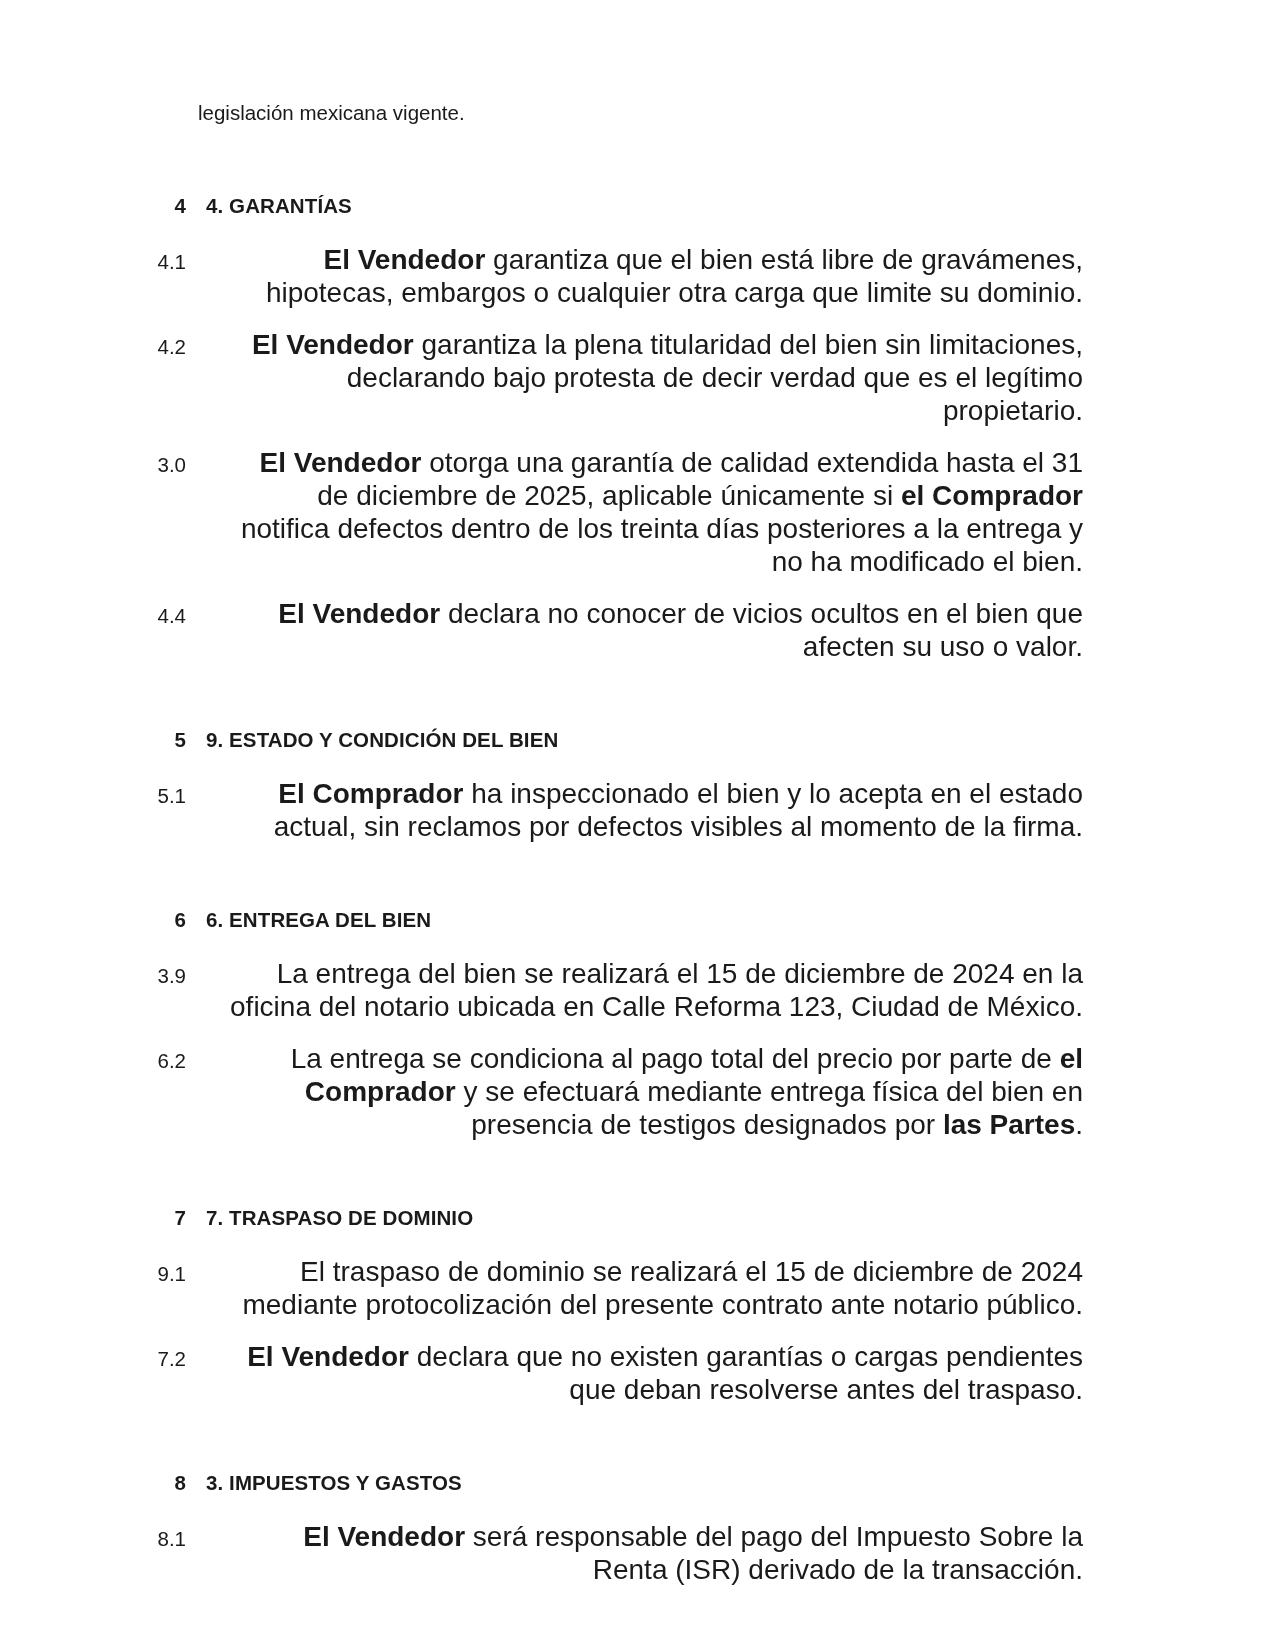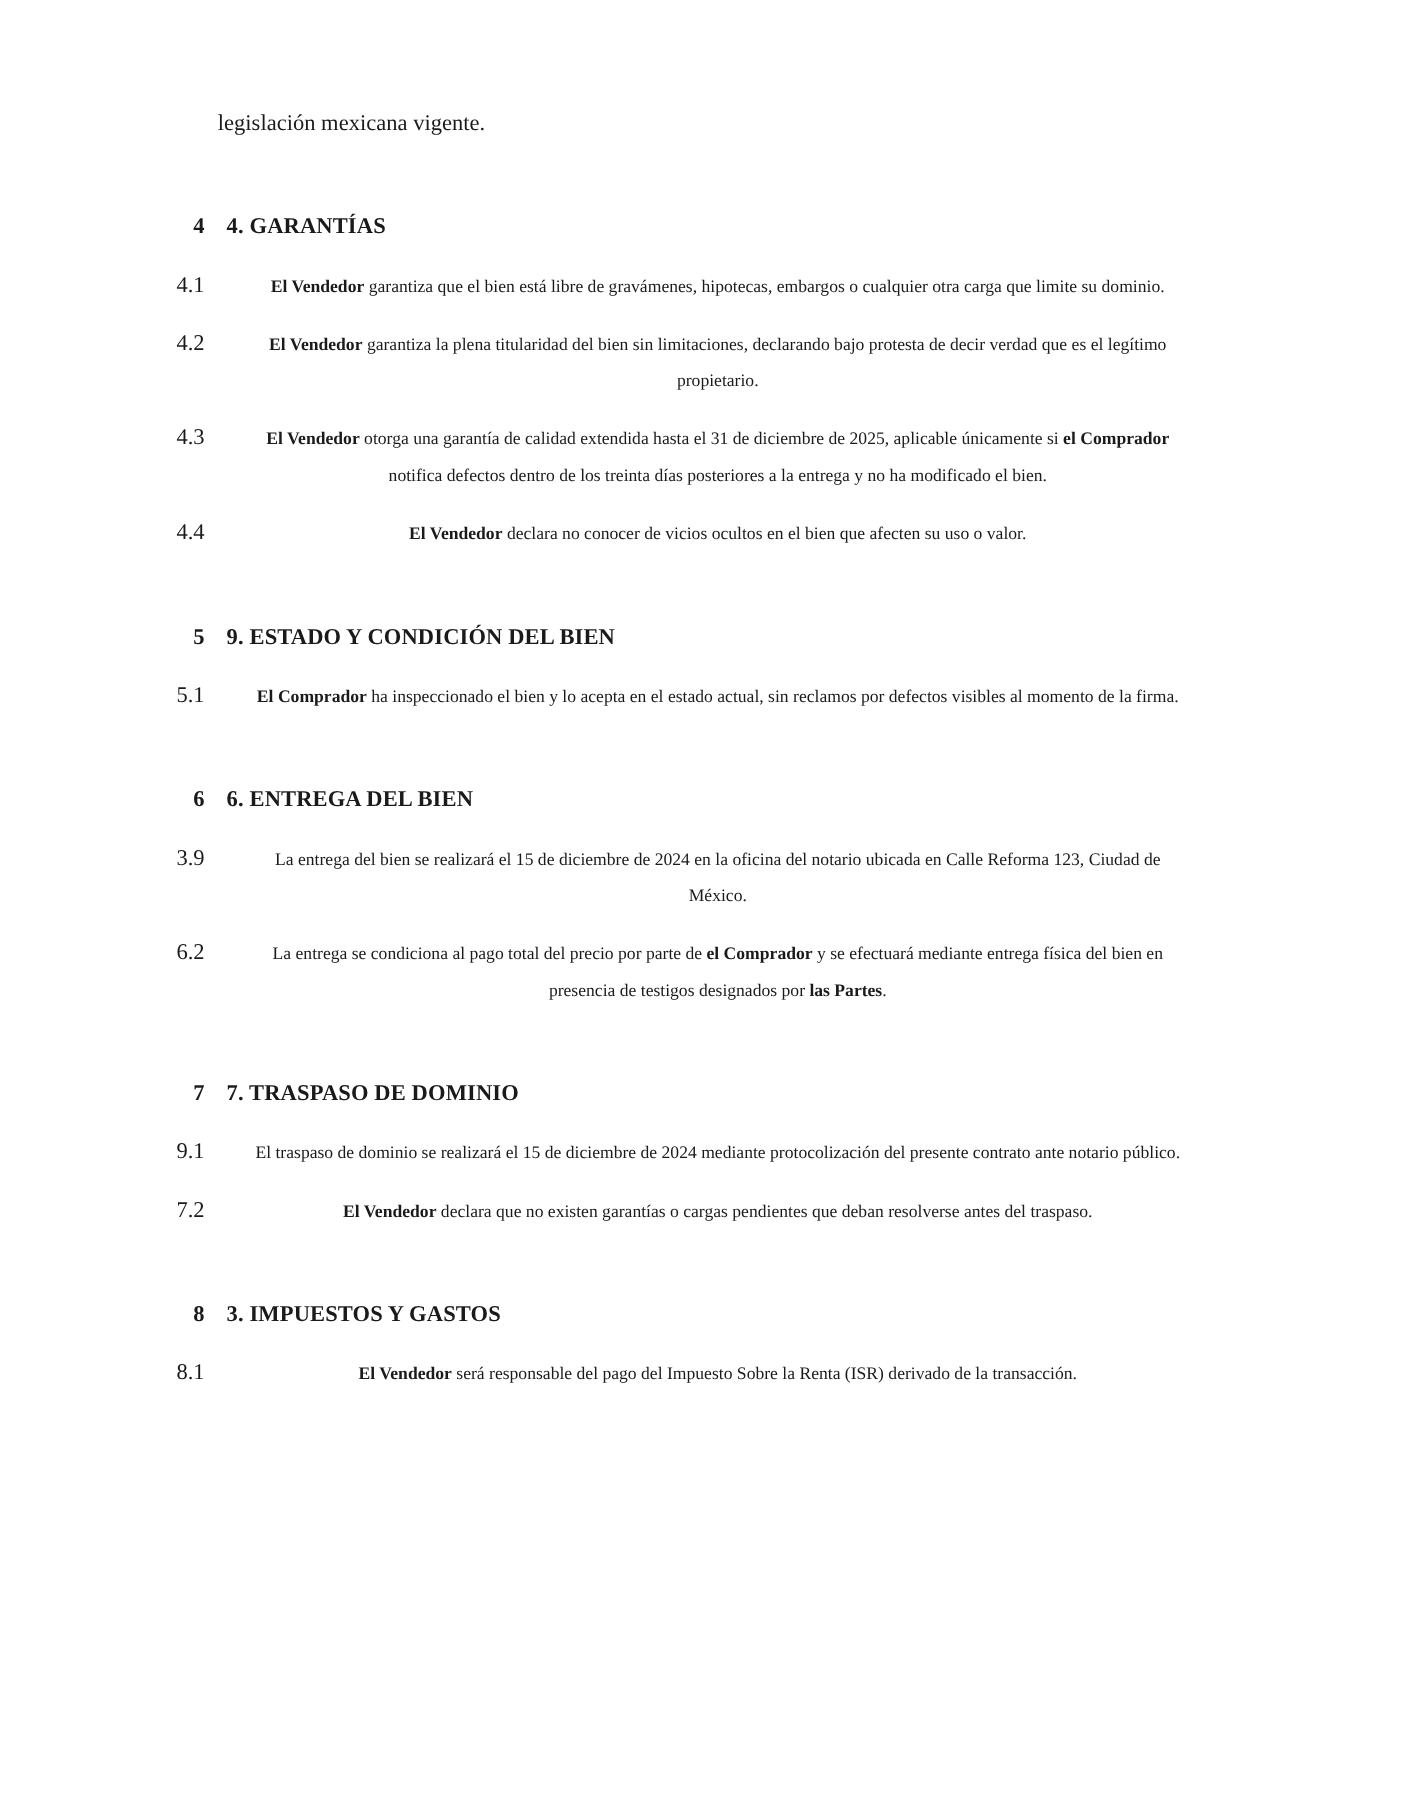--- a/index.html
+++ b/index.html
@@ -9,21 +9,21 @@
     background: #ffffff;
   }
 
   .page {
     position: relative;
     width: 1275px;
     height: 1650px;
     background: #ffffff;
     margin: 0 auto;
     overflow: hidden;
-    font-family: Liberation Serif, serif;
+    font-family: Liberation Sans, sans-serif;
     color: #1a1a1a;
     -webkit-font-smoothing: antialiased;
   }
 
   .content {
     position: absolute;
     left: 138px;
     top: 96px;
     width: 945px;
   }
@@ -77,23 +77,23 @@
   .clause-row .num {
     flex: 0 0 48px;
     text-align: right;
     font-size: 20.5px;
     line-height: 33px;
   }
 
   .clause-row .ctext {
     flex: 1 1 auto;
     padding-left: 12px;
-    font-size: 16px;
+    font-size: 28px;
     line-height: 33px;
-    text-align: center;
+    text-align: right;
     hyphens: none;
   }
 
   .clause-row .ctext b,
   .clause-row .ctext strong {
     font-weight: bold;
   }
 </style>
 </head>
 <body>
@@ -110,21 +110,21 @@
         </div>
         <div class="clause-row first-of-section">
           <div class="num">4.1</div>
           <div class="ctext"><strong>El Vendedor</strong><span> garantiza que el bien está libre de gravámenes, hipotecas, embargos o cualquier otra carga que limite su dominio.</span></div>
         </div>
         <div class="clause-row">
           <div class="num">4.2</div>
           <div class="ctext"><strong>El Vendedor</strong><span> garantiza la plena titularidad del bien sin limitaciones, declarando bajo protesta de decir verdad que es el legítimo propietario.</span></div>
         </div>
         <div class="clause-row">
-          <div class="num">4.3</div>
+          <div class="num">3.0</div>
           <div class="ctext"><strong>El Vendedor</strong><span> otorga una garantía de calidad extendida hasta el 31 de diciembre de 2025, aplicable únicamente si </span><strong>el Comprador</strong><span> notifica defectos dentro de los treinta días posteriores a la entrega y no ha modificado el bien.</span></div>
         </div>
         <div class="clause-row">
           <div class="num">4.4</div>
           <div class="ctext"><strong>El Vendedor</strong><span> declara no conocer de vicios ocultos en el bien que afecten su uso o valor.</span></div>
         </div>
         <div class="heading-row">
           <div class="num">5</div>
           <div class="htext">9. ESTADO Y CONDICIÓN DEL BIEN</div>
         </div>

